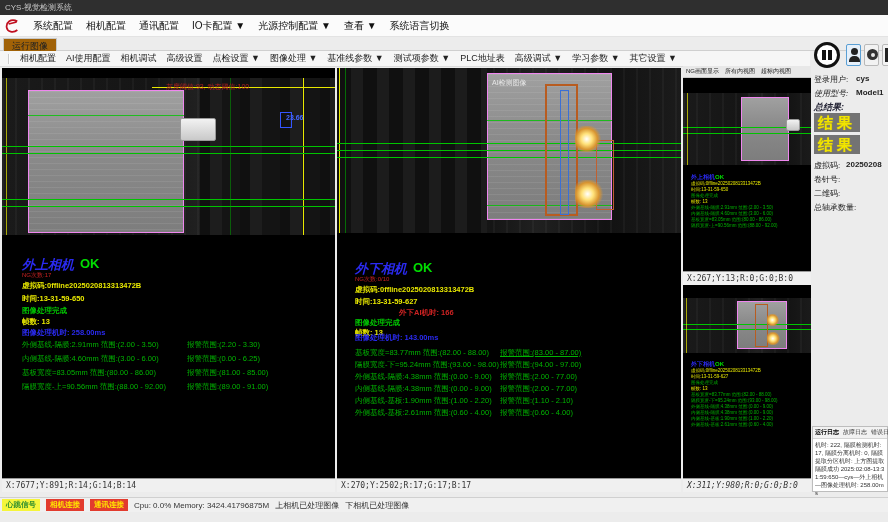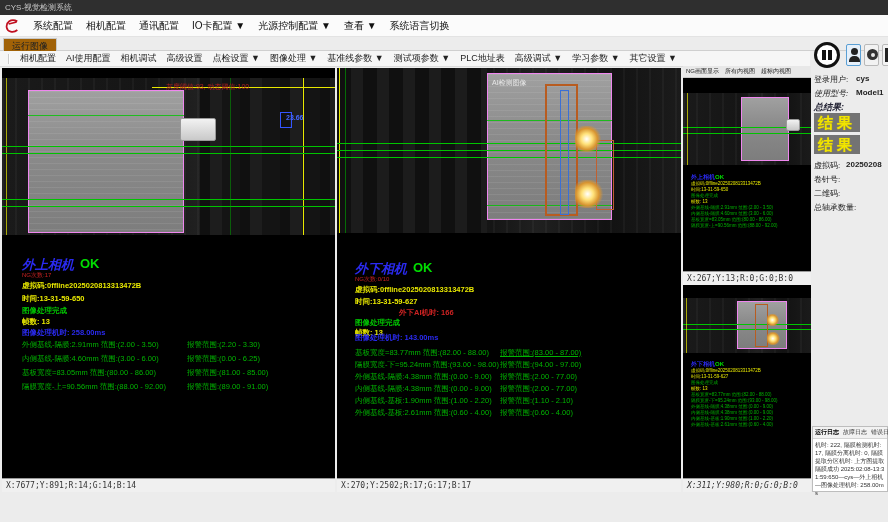--- a/index.html
+++ b/index.html
@@ -324,14 +324,22 @@
     <div class="abs logbox" style="left:0px; top:388px; width:76px; height:66px;">
       <div class="logtabs">
         <span style="font-weight:bold; color:#000;">运行日志</span>
         <span>故障日志</span>
         <span>错误日志</span>
       </div>
       <div class="logtext">机时: 222, 隔膜检测机时: 17, 隔膜分离机时: 0, 隔膜提取分区机时: 上方图提取隔膜成功 2025:02:08-13:31:59:650—cys—外上相机—图像处理机时: 258.00ms</div>
     </div>
   </div>
 
+  <div class="abs statusbar">
+    <span class="badge b0">心跳信号</span>
+    <span class="badge b1">相机连接</span>
+    <span class="badge b1">通讯连接</span>
+    <span class="sbtext">Cpu: 0.0% Memory: 3424.41796875M</span>
+    <span class="sbtext">上相机已处理图像</span>
+    <span class="sbtext">下相机已处理图像</span>
+  </div>
 
 </div>
 
 </body></html>

